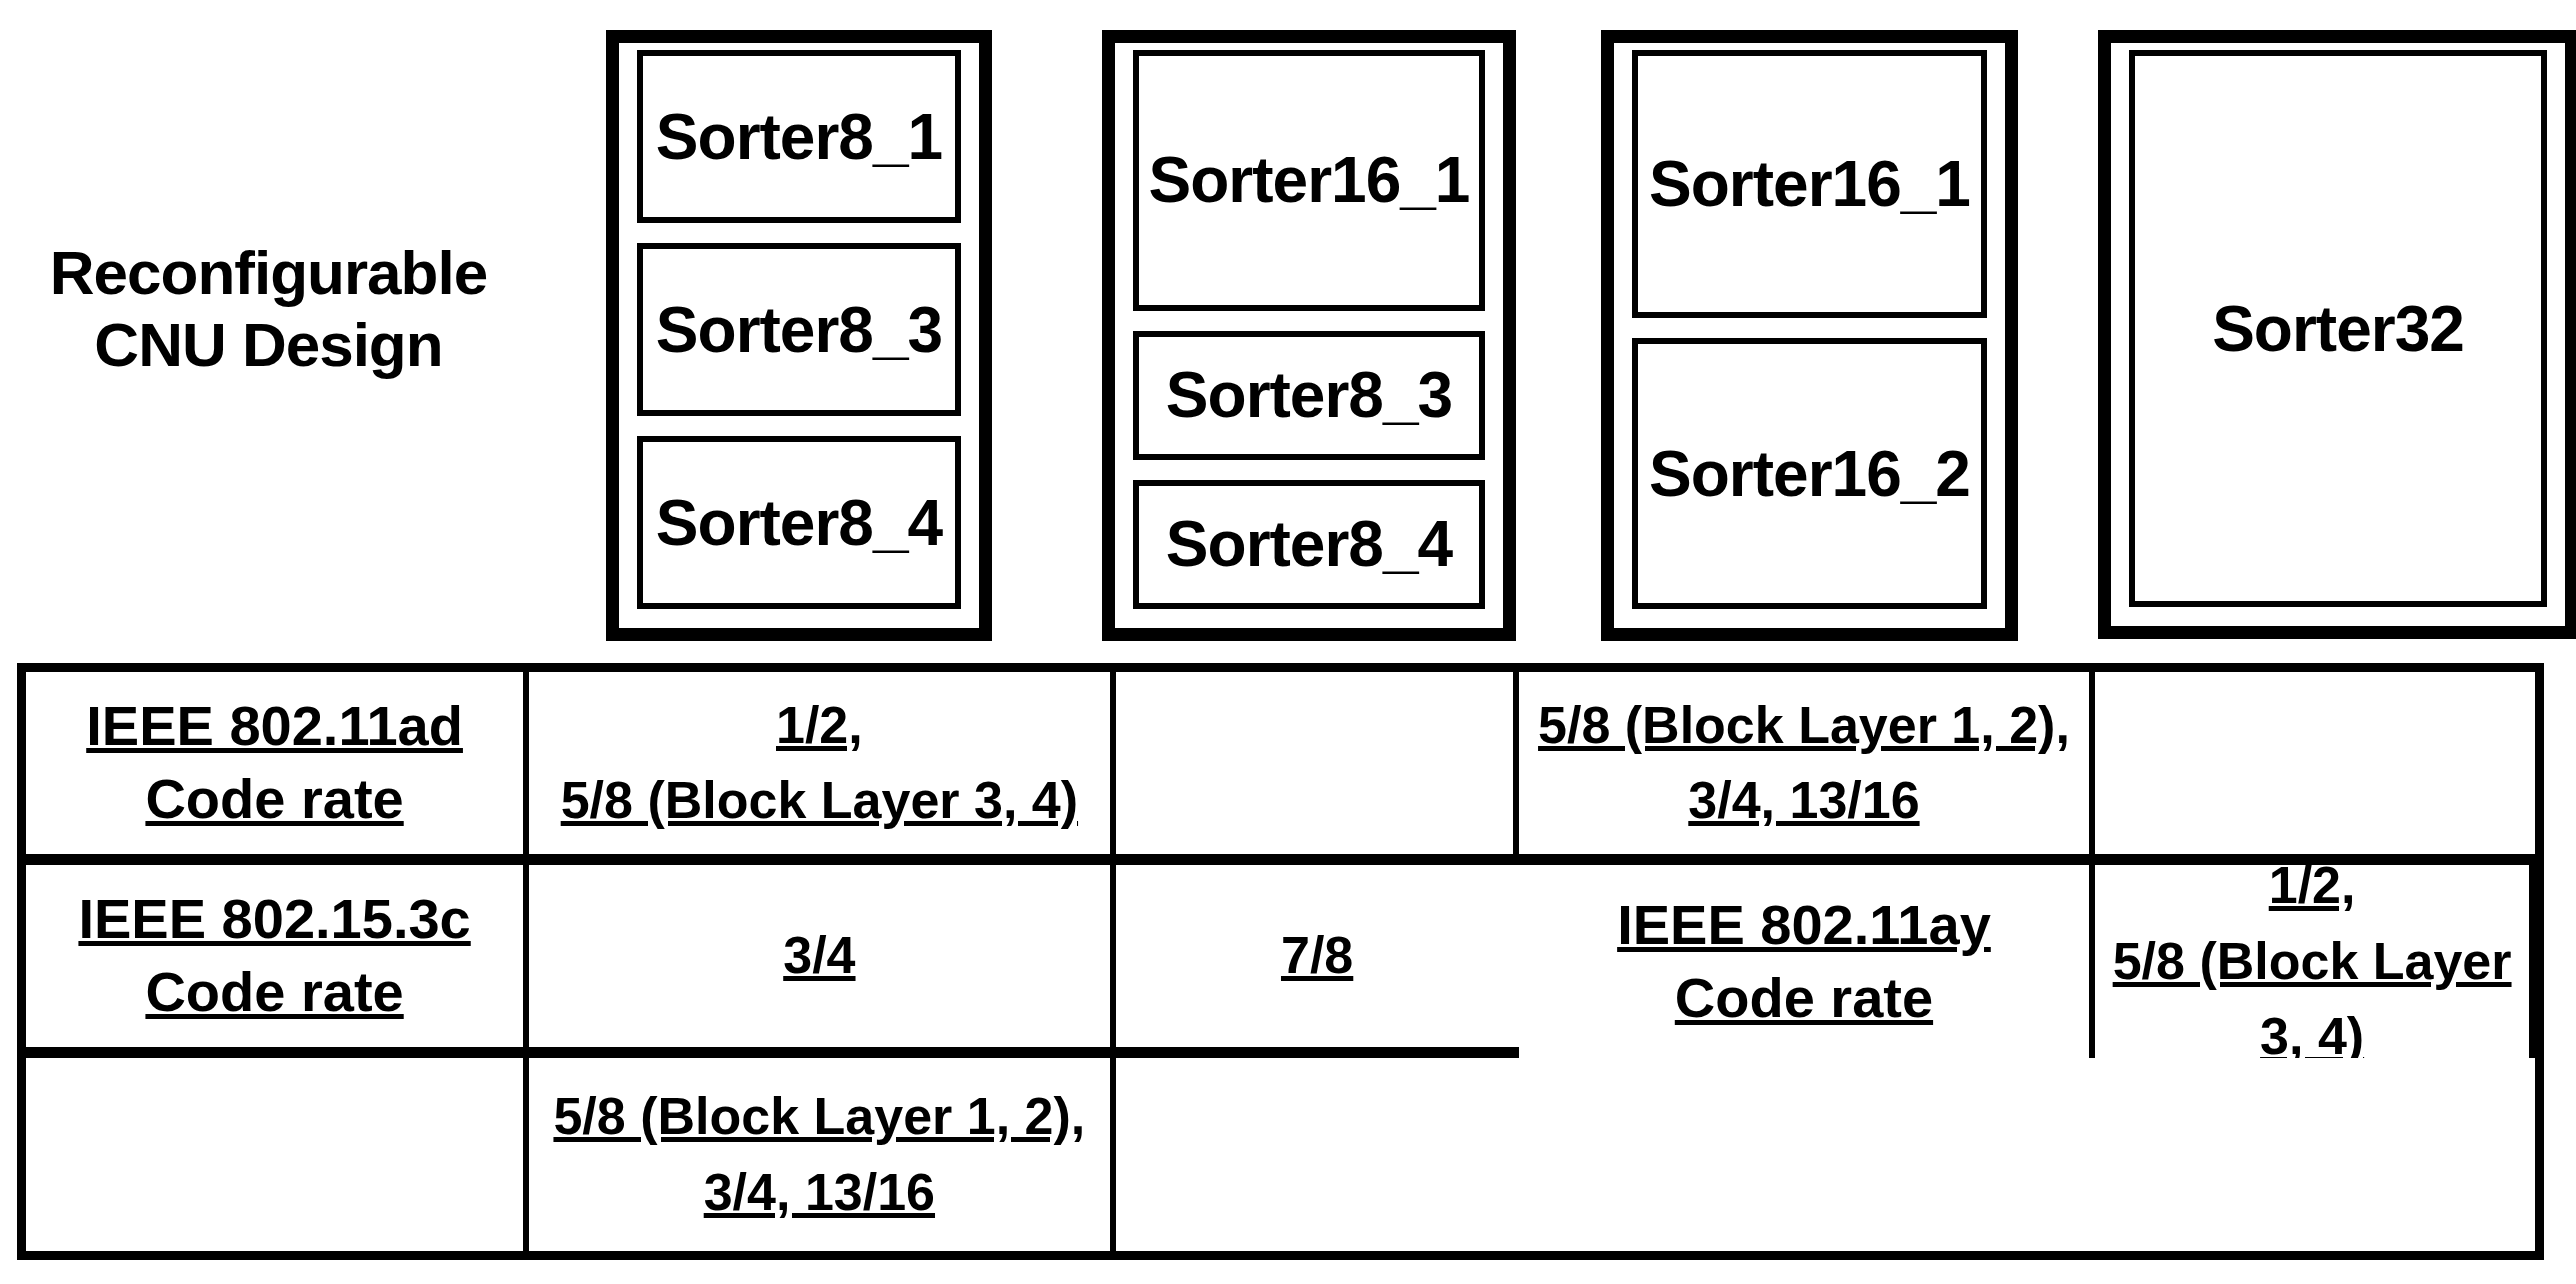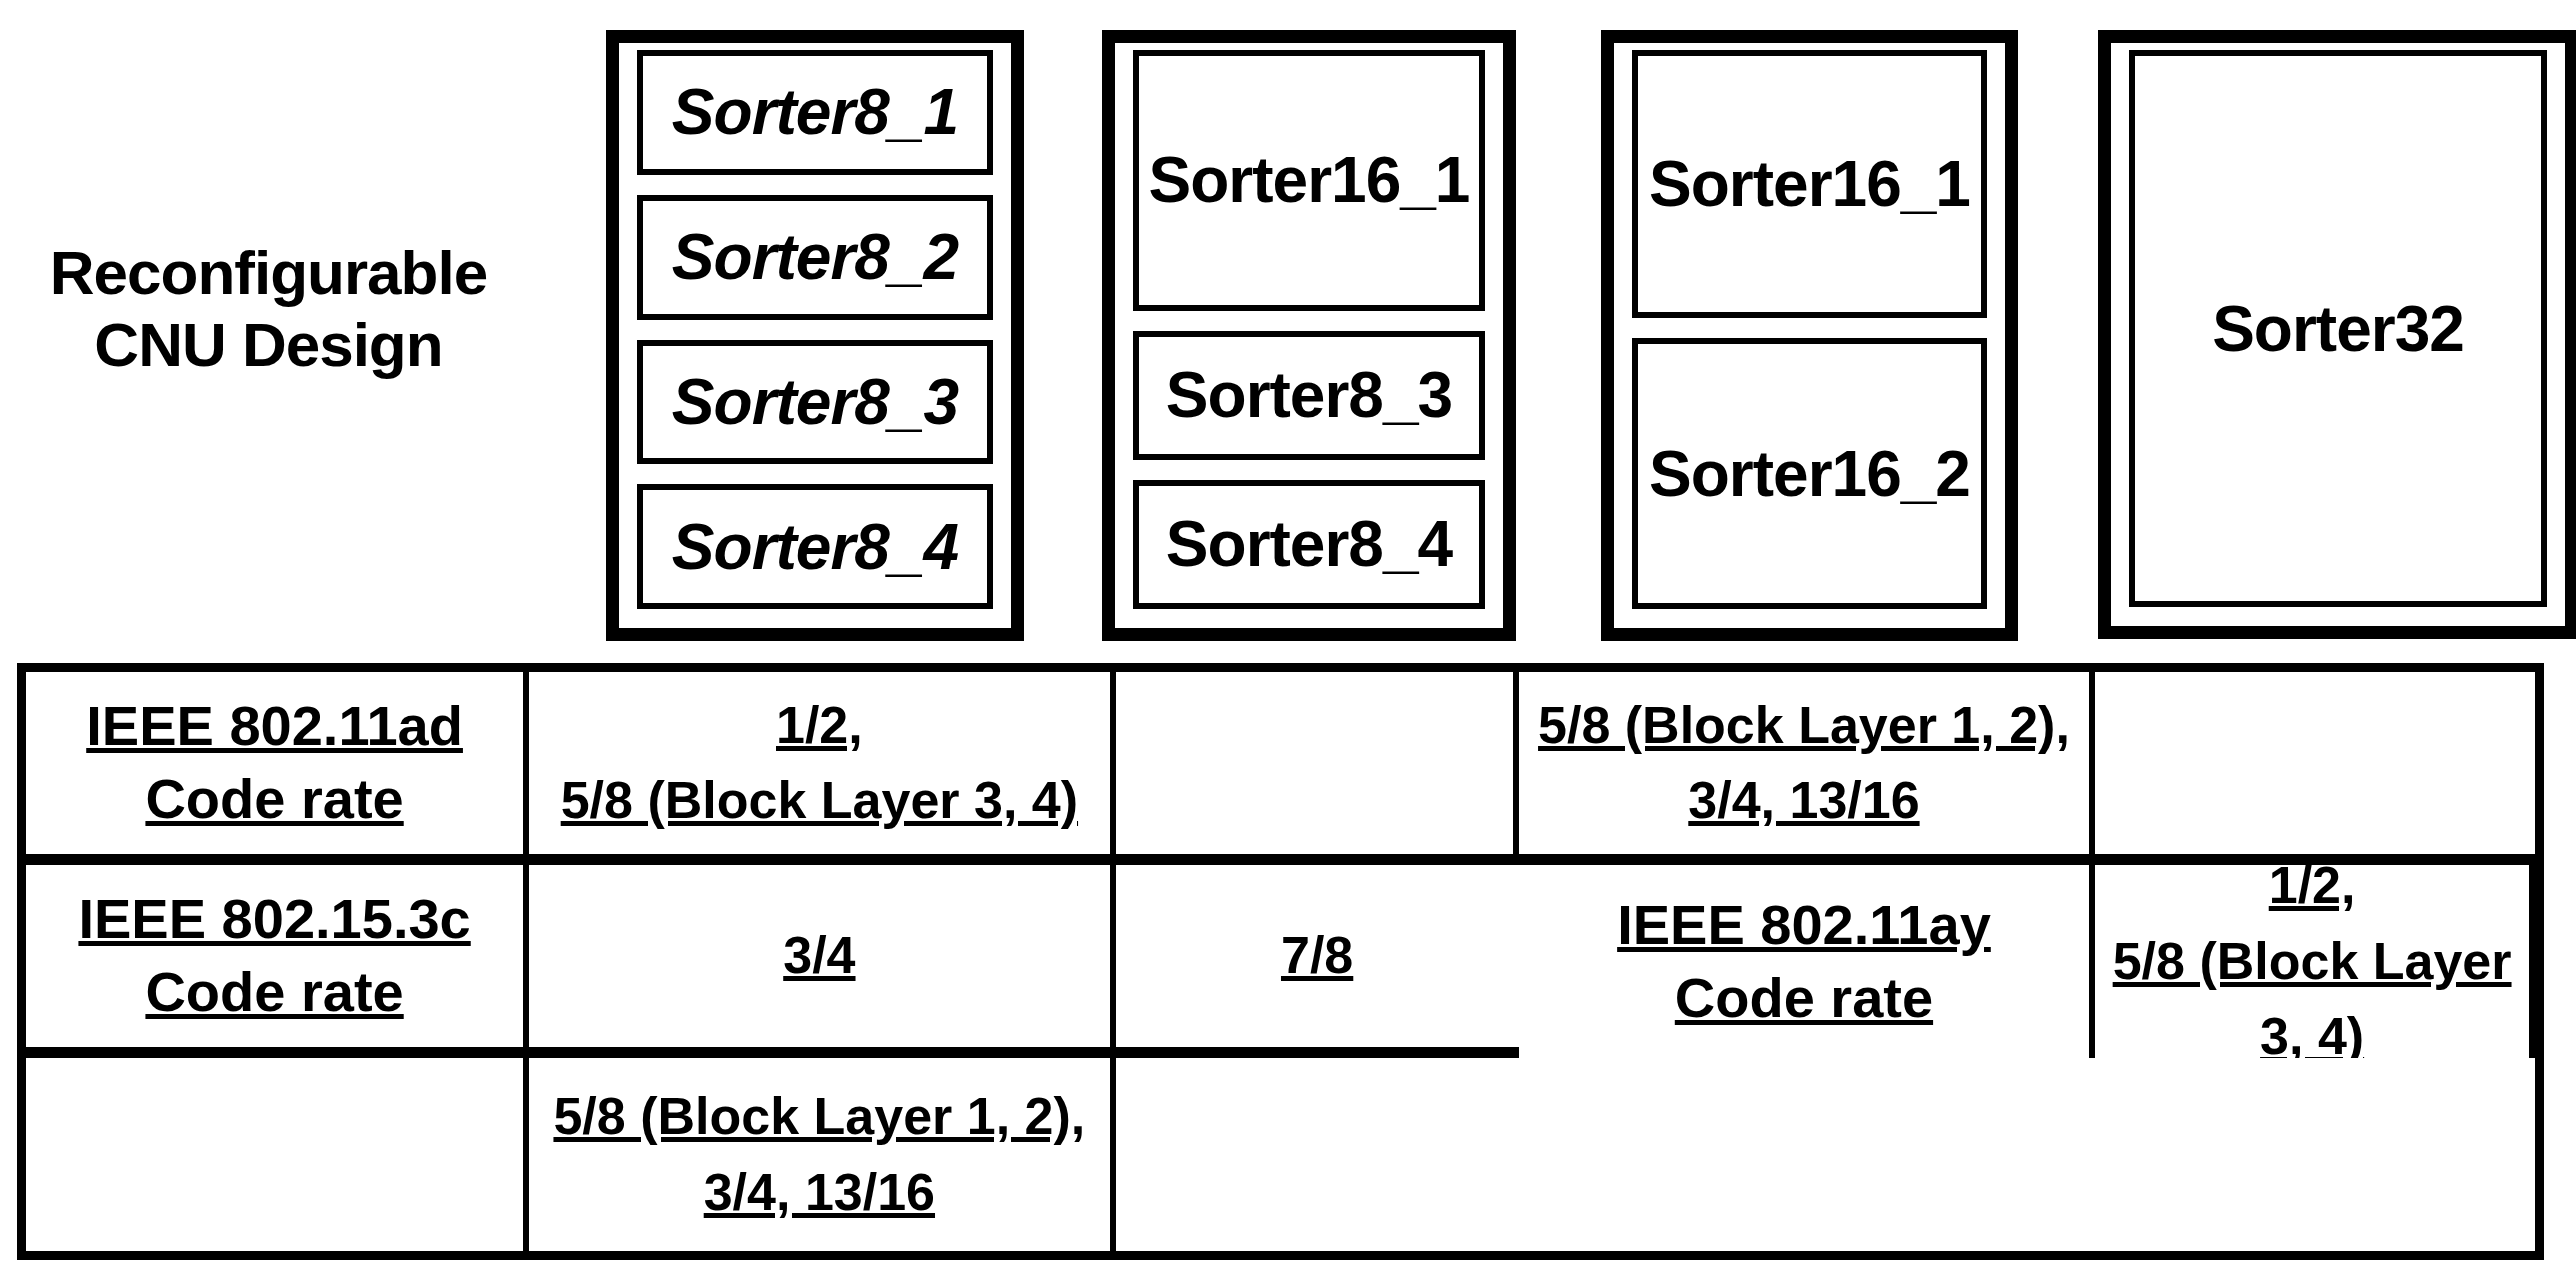--- a/index.html
+++ b/index.html
@@ -86,23 +86,22 @@
   .value-cell  { font-size: 52px; line-height: 1.45; }
 </style>
 </head>
 <body>
 
 <div class="canvas">
 
   <div class="row-label">Reconfigurable
 CNU Design</div>
 
-  <div class="config-box" style="left:606px; width:418px;font-style:italic;">
+  <div class="config-box" style="left:606px; width:386px;">
     <div class="sorter-block" style="flex:126 1 0;">Sorter8_1</div>
-    <div class="sorter-block" style="flex:126 1 0;">Sorter8_2</div>
     <div class="sorter-block" style="flex:126 1 0;">Sorter8_3</div>
     <div class="sorter-block" style="flex:126 1 0;">Sorter8_4</div>
   </div>
 
   <div class="config-box" style="left:1102px; width:414px;">
     <div class="sorter-block" style="flex:268 1 0;">Sorter16_1</div>
     <div class="sorter-block" style="flex:126 1 0;">Sorter8_3</div>
     <div class="sorter-block" style="flex:126 1 0;">Sorter8_4</div>
   </div>
 

